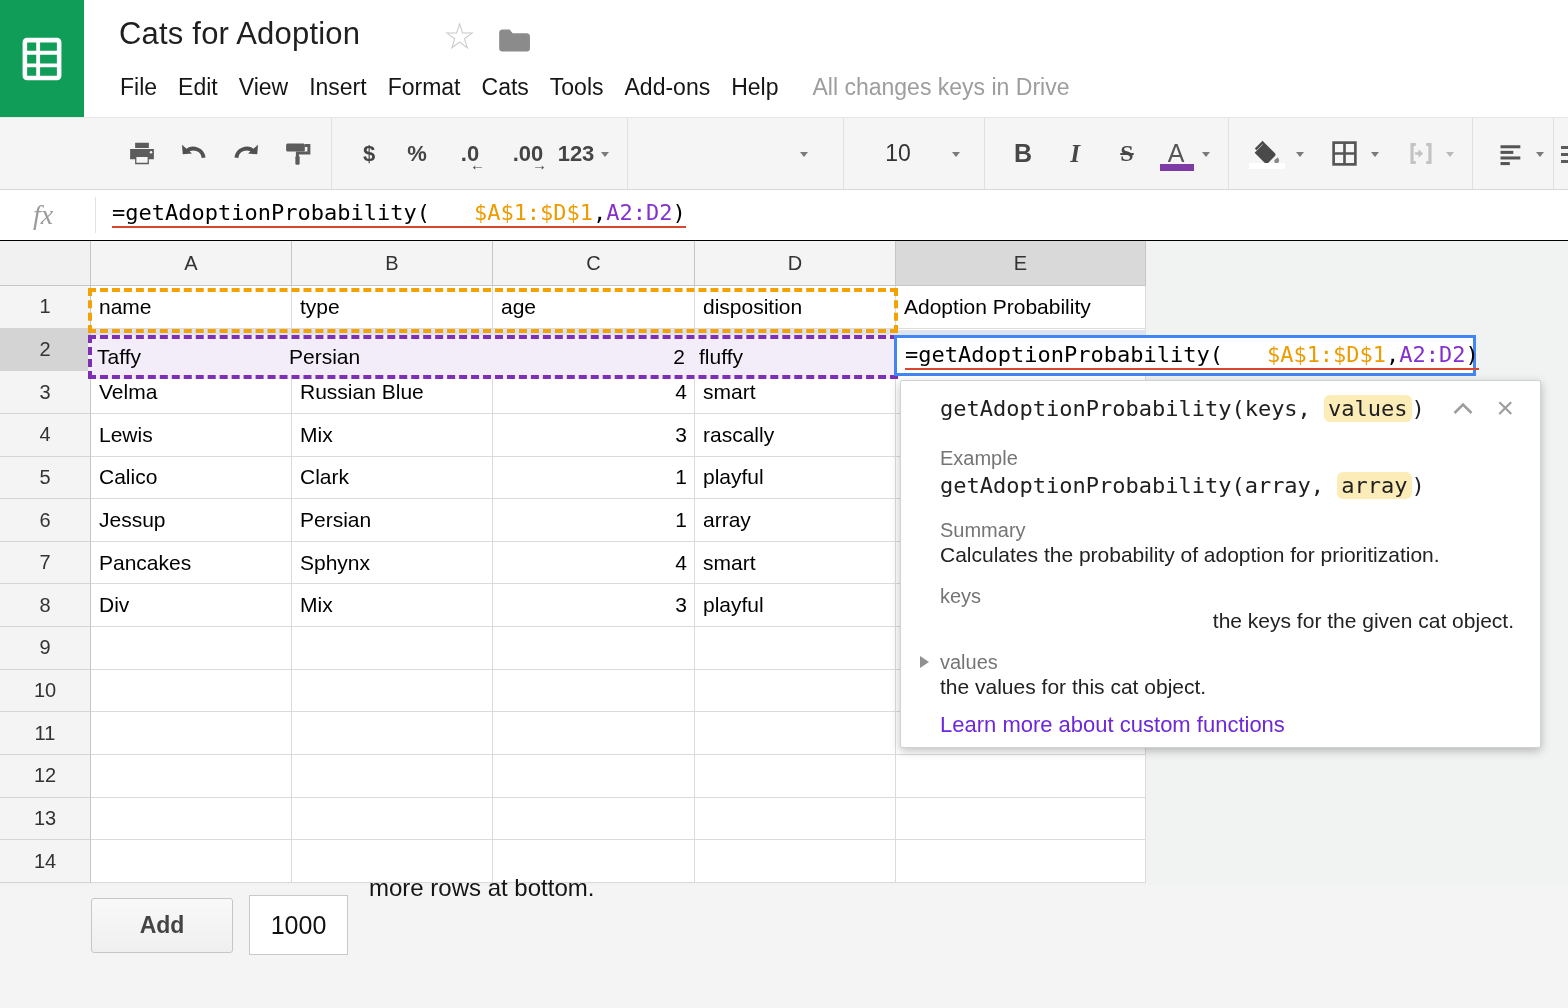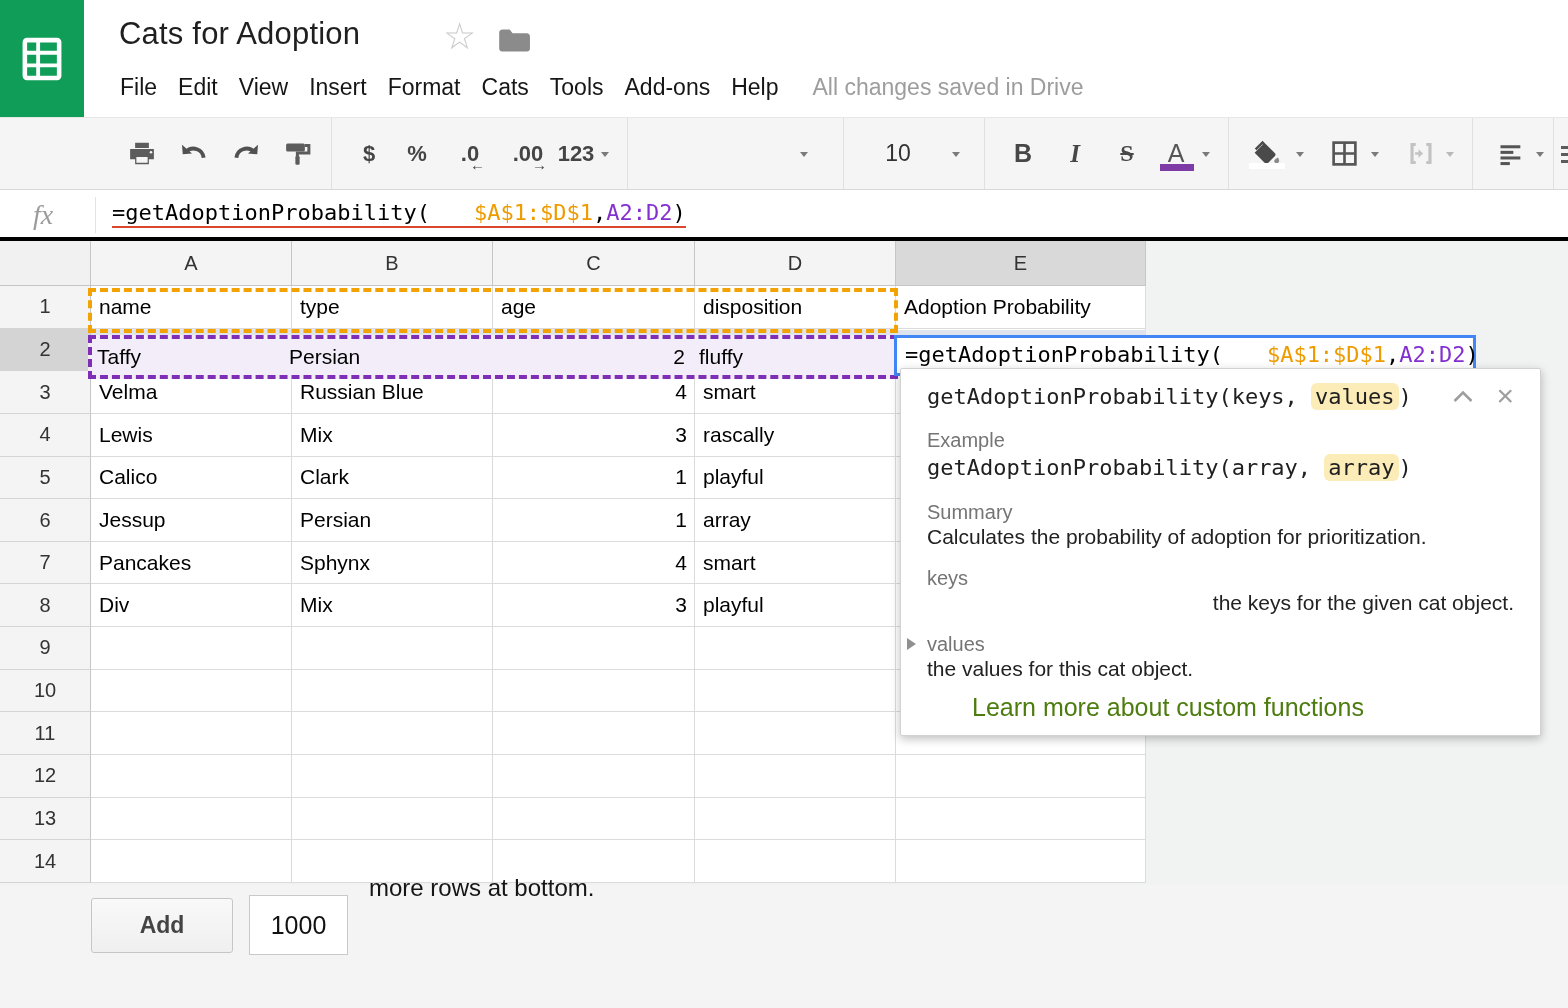--- a/index.html
+++ b/index.html
@@ -26,21 +26,21 @@
   .caret{position:absolute;width:0;height:0;border-left:4.5px solid transparent;border-right:4.5px solid transparent;border-top:5.5px solid #7a7a7a;top:34px;}
   .mini-arrow{position:absolute;font-size:15px;font-weight:700;color:#454545;}
   .tb-b{font-size:25px;font-weight:700;color:#474747;}
   .tb-i{font-family:"Liberation Serif",serif;font-style:italic;font-weight:700;font-size:25px;color:#474747;}
   .tb-s{font-family:"Liberation Serif",serif;font-weight:700;font-size:24px;color:#474747;text-decoration:line-through;}
   .tb-a{font-size:25px;color:#555;}
   .color-bar{position:absolute;height:7px;}
   .sliver{position:absolute;left:1561px;top:28px;width:10px;height:3px;background:#5c5c5c;box-shadow:0 7px 0 #5c5c5c,0 14px 0 #5c5c5c;}
 
   
-  .formulabar{left:0;top:190px;width:1568px;height:51px;background:#fff;border-bottom:4px solid #000000;box-sizing:border-box;}
+  .formulabar{left:0;top:190px;width:1568px;height:51px;background:#fff;border-bottom:1px solid #000000;box-sizing:border-box;}
   .fx{position:absolute;left:33px;top:0;height:50px;display:flex;align-items:center;
       font-family:"Liberation Serif",serif;font-style:italic;font-size:28px;color:#9b9b9b;}
   .fbar-div{position:absolute;left:95px;top:7px;width:1px;height:36px;background:#e3e3e3;}
   .code{font-family:"DejaVu Sans Mono","Liberation Mono",monospace;}
   .formula-text{position:absolute;left:112px;top:0;height:48px;display:flex;align-items:center;font-size:22px;color:#000;}
   .formula-inner{border-bottom:2px solid #d9472e;padding-bottom:1px;white-space:pre;}
   .rng1{color:#ee9b00;margin-left:44px;}
   .rng2{color:#8430ce;}
 
   
@@ -67,31 +67,31 @@
   .ref-purple{left:88px;top:335px;width:810px;height:44px;border:4px dashed #7e2fb5;background:#f3edf9;
               box-sizing:border-box;z-index:3;display:flex;align-items:center;font-size:21px;color:#000;}
   .ref-purple .pa{width:197px;padding-left:5px;box-sizing:border-box;}
   .ref-purple .pb{width:201px;box-sizing:border-box;}
   .ref-purple .pc{width:202px;text-align:right;padding-right:7px;box-sizing:border-box;}
   .ref-purple .pd{flex:1;padding-left:7px;box-sizing:border-box;}
   .cell-editor{left:894px;top:335px;width:582px;height:41px;background:#fff;border:3px solid #4285f4;
                box-sizing:border-box;z-index:4;display:flex;align-items:center;padding-left:8px;font-size:22px;color:#000;}
 
   
-  .tooltip{left:900px;top:368px;width:641px;height:368px;background:#fff;border:1px solid #d2d2d2;
+  .tooltip{left:900px;top:380px;width:641px;height:368px;background:#fff;border:1px solid #d2d2d2;
            box-shadow:0 3px 10px rgba(0,0,0,.25);box-sizing:border-box;z-index:5;
-           padding:12px 26px 20px 26px;border-radius:2px;}
+           padding:12px 26px 20px 39px;border-radius:2px;}
   .sig-row{display:flex;align-items:center;justify-content:space-between;height:30px;}
   .sig-code{font-size:22px;color:#202020;white-space:pre;}
   .sig-icons{display:flex;align-items:center;gap:22px;}
   .hl{background:#fbecb8;border-radius:6px;padding:1px 4px;}
   .tt-label{font-size:20px;color:#757575;line-height:22px;}
   .tt-body{font-size:21px;color:#222;line-height:24px;}
   .tt-code{font-size:22px;color:#202020;line-height:26px;white-space:pre;}
-  .tt-link{font-size:25px;color:#4d7c0f;line-height:24px;cursor:pointer;margin-left:45px;}
+  .tt-link{font-size:22px;color:#6d28d9;line-height:24px;cursor:pointer;}
   .close-x{font-size:30px;color:#9e9e9e;line-height:1;}
   .param2-wrap{position:relative;}
   .tri-right{position:absolute;left:-20px;top:5px;width:0;height:0;
              border-top:6px solid transparent;border-bottom:6px solid transparent;border-left:9px solid #909090;}
 
   
   .footer-strip{left:0;top:885px;width:1568px;height:123px;background:#f4f4f4;}
   .add-btn{left:91px;top:898px;width:142px;height:55px;background:linear-gradient(#f9f9f9,#efefef);
            border:1px solid #c6c6c6;border-radius:3px;box-sizing:border-box;
            display:flex;align-items:center;justify-content:center;font-size:23px;font-weight:700;color:#444;cursor:pointer;}
@@ -126,21 +126,21 @@
     <div class="abs menubar">
       <span class="mi">File</span>
       <span class="mi">Edit</span>
       <span class="mi">View</span>
       <span class="mi">Insert</span>
       <span class="mi">Format</span>
       <span class="mi">Cats</span>
       <span class="mi">Tools</span>
       <span class="mi">Add-ons</span>
       <span class="mi">Help</span>
-      <span class="save-status">All changes saved in Drive</span>
+      <span class="save-status">All changes keys in Drive</span>
     </div>
   </div>
 
   <div class="abs toolbar">
     <div class="tb" style="left:127px;width:30px;">
       <svg width="30" height="30" viewBox="0 0 24 24">
         <path d="M6.5 3h11v4.2h-11z" fill="#5c5c5c"></path>
         <path d="M2.5 8h19v8.2h-4v4H6.5v-4h-4z" fill="#5c5c5c"></path>
         <rect x="7.5" y="14.4" width="9" height="4.6" fill="#f5f5f5"></rect>
         <circle cx="19.2" cy="10.6" r="1" fill="#f5f5f5"></circle>
@@ -366,21 +366,21 @@
       <div class="sig-code code"><span>getAdoptionProbability(keys, </span><span class="hl">values</span><span>)</span></div>
       <div class="sig-icons">
         <span>
           <svg width="22" height="13" viewBox="0 0 22 13">
               <path d="M2.5 11L11 2.5 19.5 11" fill="none" stroke="#9e9e9e" stroke-width="2.6"></path>
             </svg>
         </span>
         <span class="close-x">×</span>
       </div>
     </div>
-    <div class="tt-label" style="margin-top:18px;">Example</div>
+    <div class="tt-label" style="margin-top:24px;">Example</div>
     <div class="tt-code code" style="margin-top:4px;"><span>getAdoptionProbability(array, </span><span class="hl">array</span><span>)</span></div>
     <div class="tt-label" style="margin-top:20px;">Summary</div>
     <div class="tt-body" style="margin-top:2px;">Calculates the probability of adoption for prioritization.</div>
     <div class="tt-label" style="margin-top:18px;">keys</div>
     <div class="tt-body" style="margin-top:2px;text-align:right;">the keys for the given cat object.</div>
     <div class="tt-label param2-wrap" style="margin-top:18px;">
       <span class="tri-right"></span>
       <span>values</span>
     </div>
     <div class="tt-body" style="margin-top:2px;">the values for this cat object.</div>

